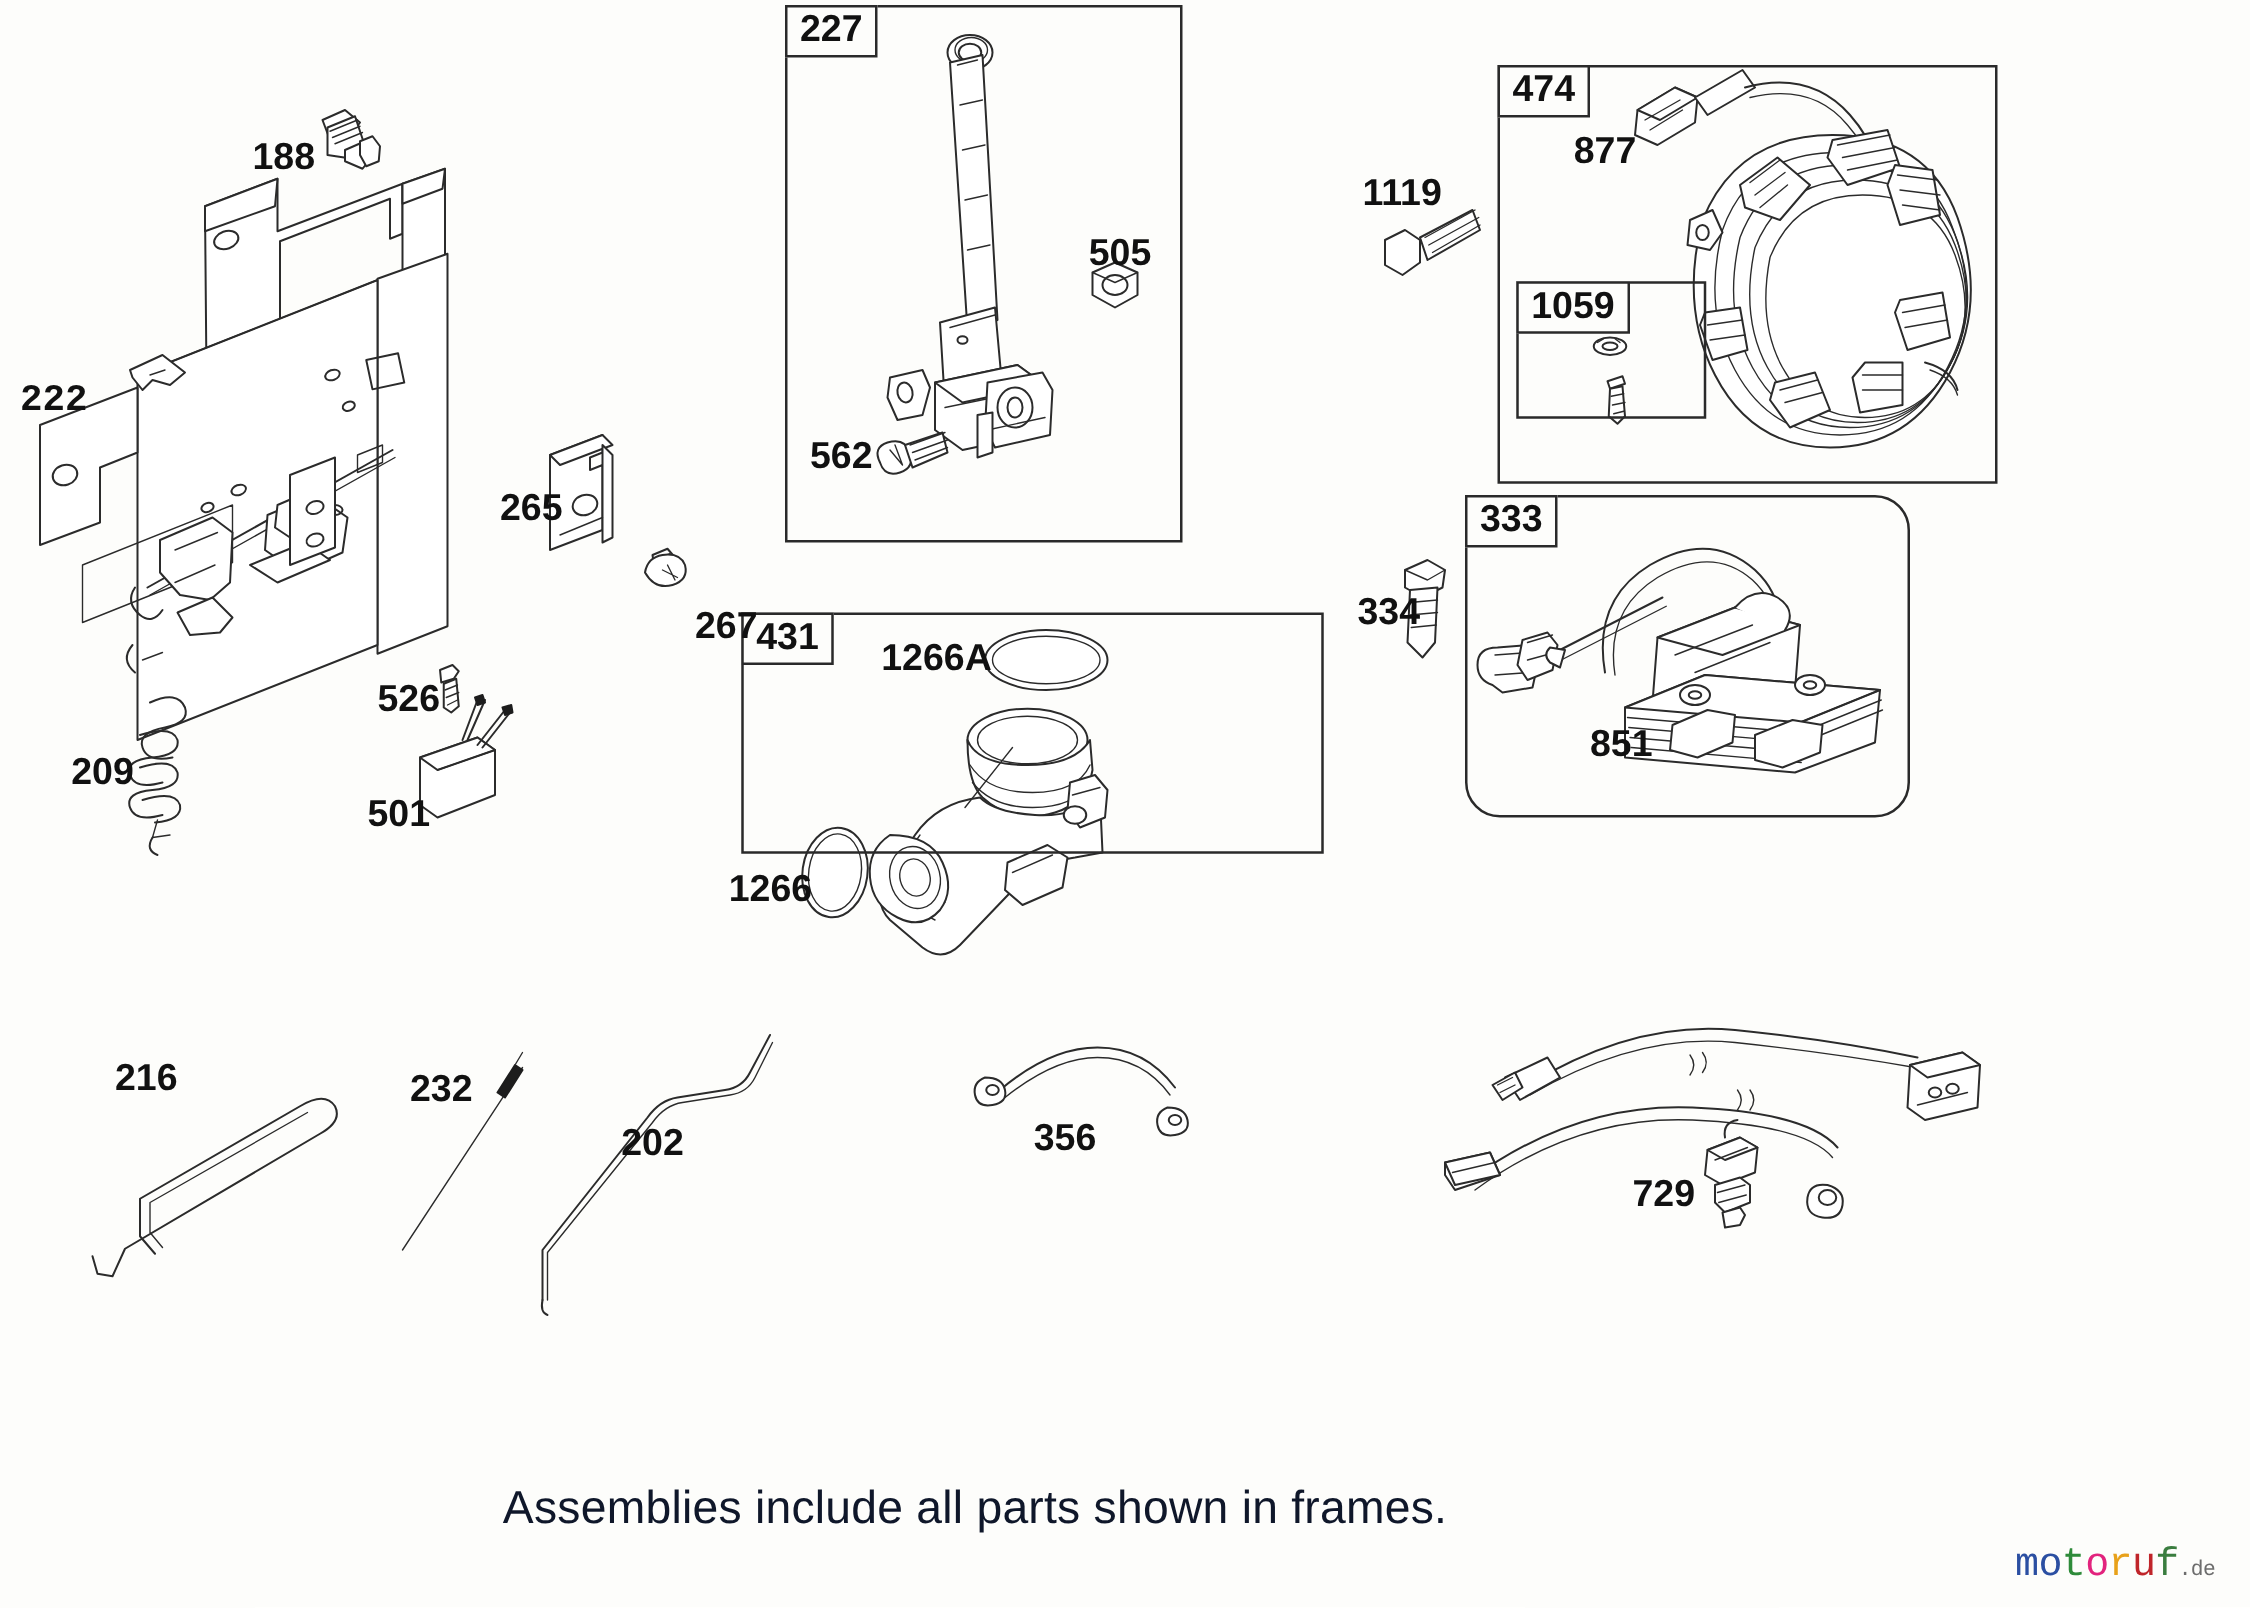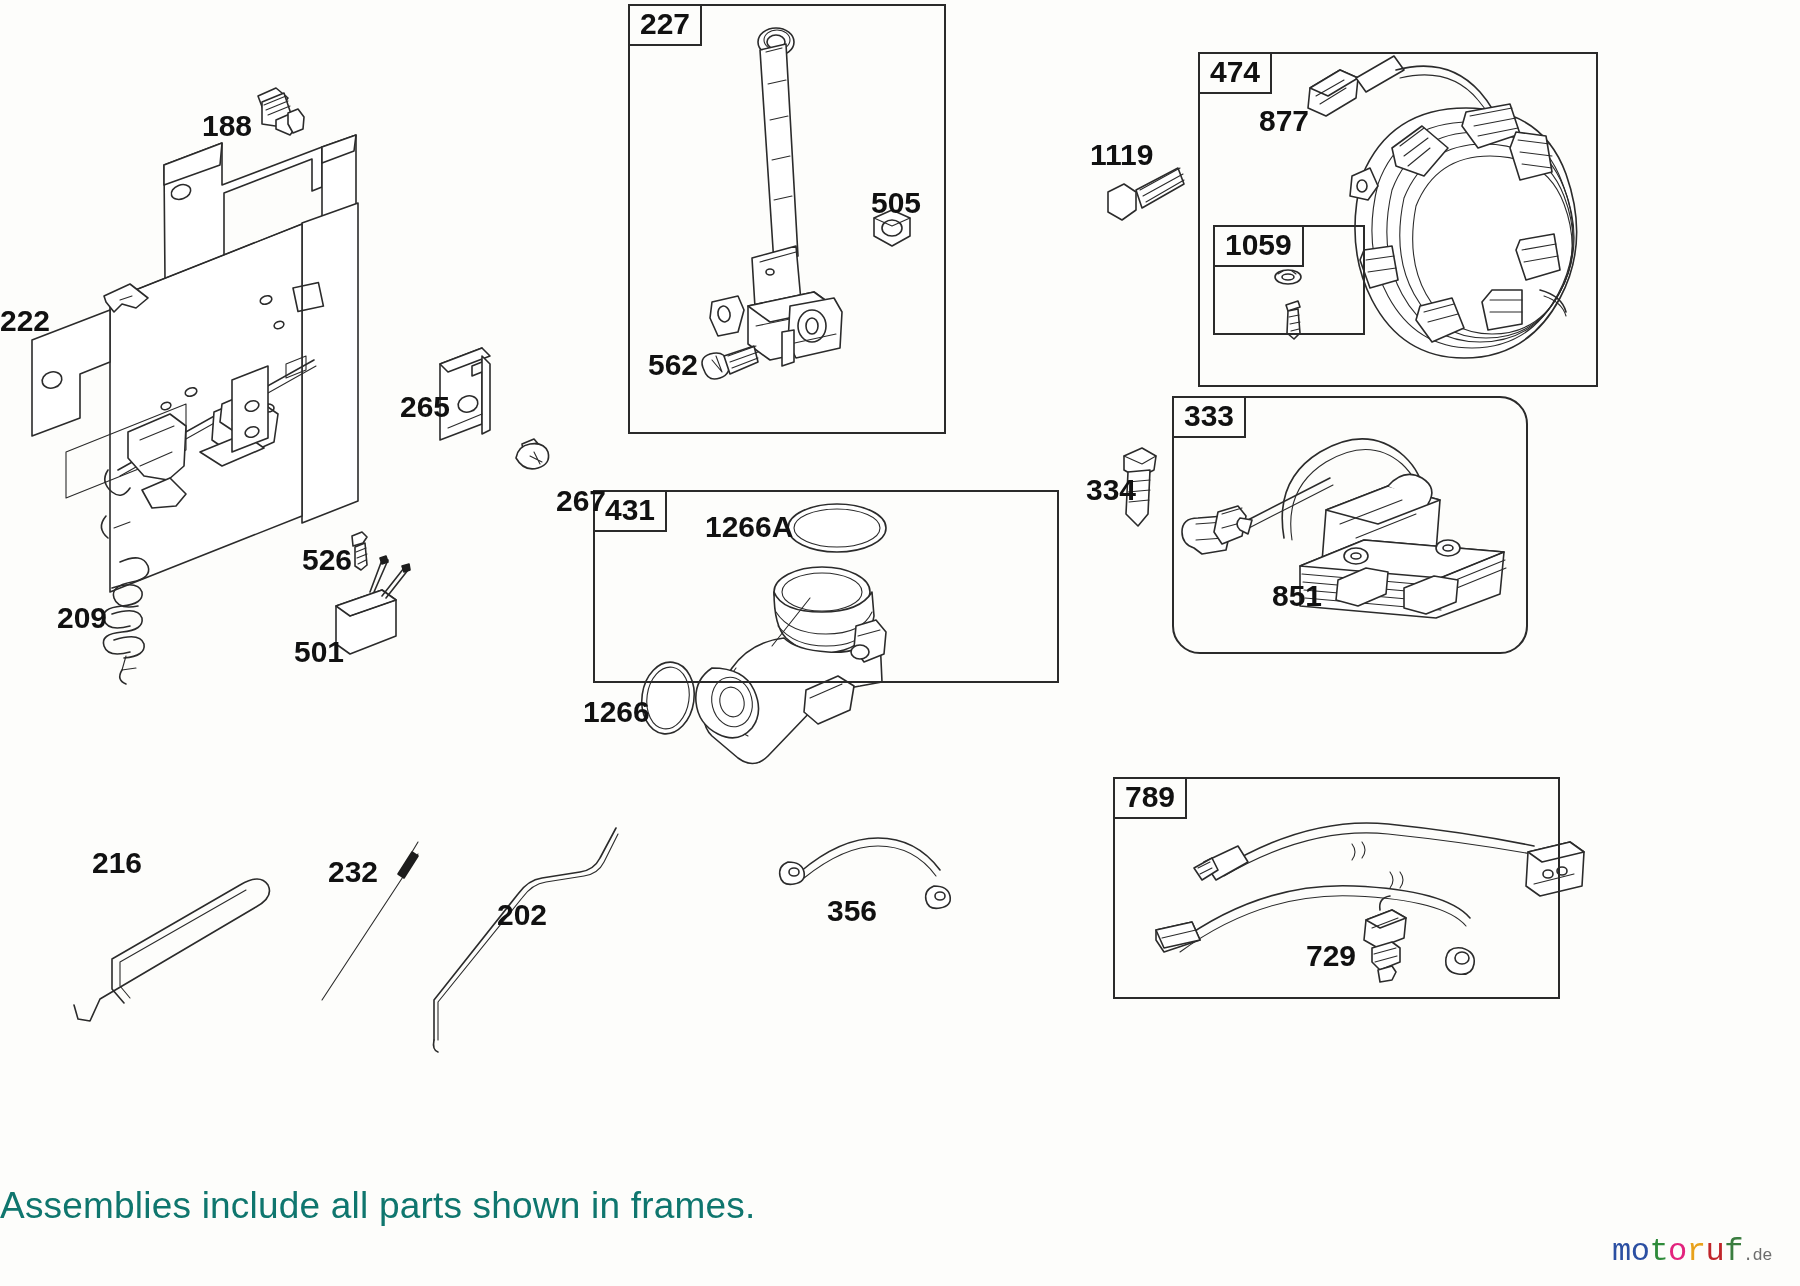--- a/index.html
+++ b/index.html
@@ -45,22 +45,23 @@
     color: #111;
     white-space: nowrap;
     line-height: 1;
   }
   
   #caption {
     position: absolute;
     left: 0;
     width: 1560px;
     top: 1185px;
+    text-align: center;
     font-size: 37px;
-    color: #0f766e;
+    color: #0f172a;
     font-family: "Liberation Sans", sans-serif;
     letter-spacing: 0.2px;
   }
   
   #watermark {
     position: absolute;
     left: 1612px;
     top: 1236px;
     font-family: Liberation Mono, monospace;
     font-size: 32px;
@@ -448,26 +449,23 @@
   </div>
 
   <div class="frame" style="left:1172px; top:396px; width:356px; height:258px;border-radius:28px;">
     <div class="frame-tab">333</div>
   </div>
 
   <div class="frame" style="left:593px; top:490px; width:466px; height:193px;">
     <div class="frame-tab">431</div>
   </div>
 
-  <div class="frame" style="left:1113px; top:777px; width:447px; height:222px;">
-    <div class="frame-tab">789</div>
-  </div>
 
   <div class="lbl" style="left:202px; top:111px;">188</div>
-  <div class="lbl" style="left:0px;   top:306px;">222</div>
+  <div class="lbl" style="left:16px;   top:306px;font-family:Liberation Mono, monospace;">222</div>
   <div class="lbl" style="left:400px; top:392px;">265</div>
   <div class="lbl" style="left:523px; top:486px;margin-left:33px;">267</div>
   <div class="lbl" style="left:57px;  top:603px;">209</div>
   <div class="lbl" style="left:302px; top:545px;text-align:center;">526</div>
   <div class="lbl" style="left:294px; top:637px;">501</div>
   <div class="lbl" style="left:92px;  top:848px;">216</div>
   <div class="lbl" style="left:328px; top:857px;">232</div>
   <div class="lbl" style="left:497px; top:900px;">202</div>
   <div class="lbl" style="left:827px; top:896px;">356</div>
   <div class="lbl" style="left:871px; top:188px;">505</div>

